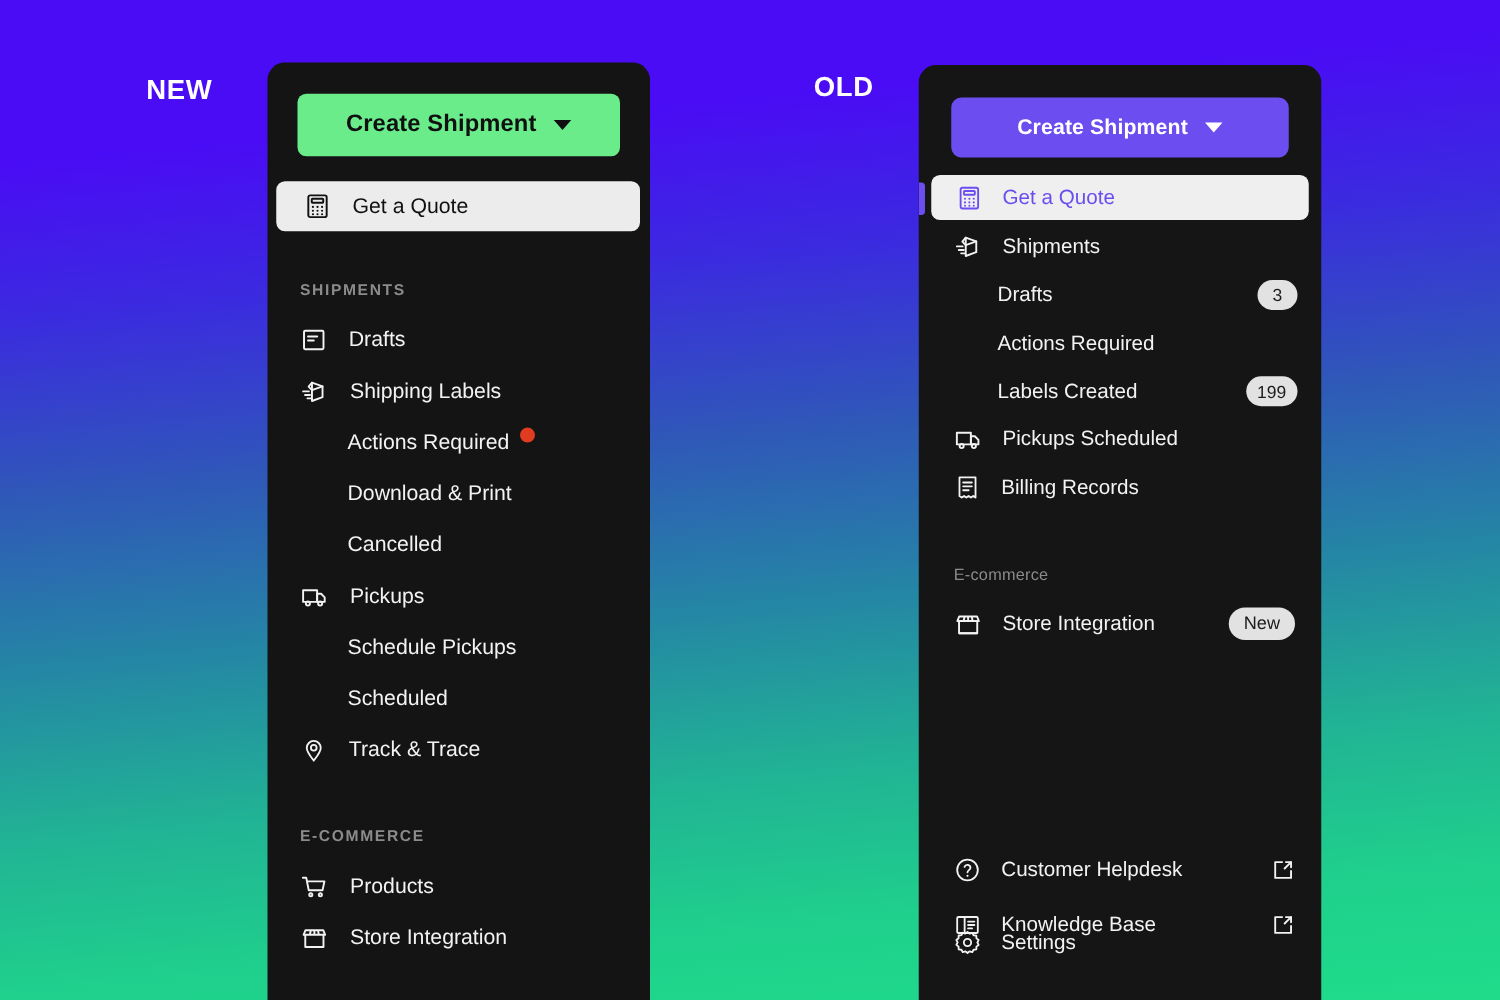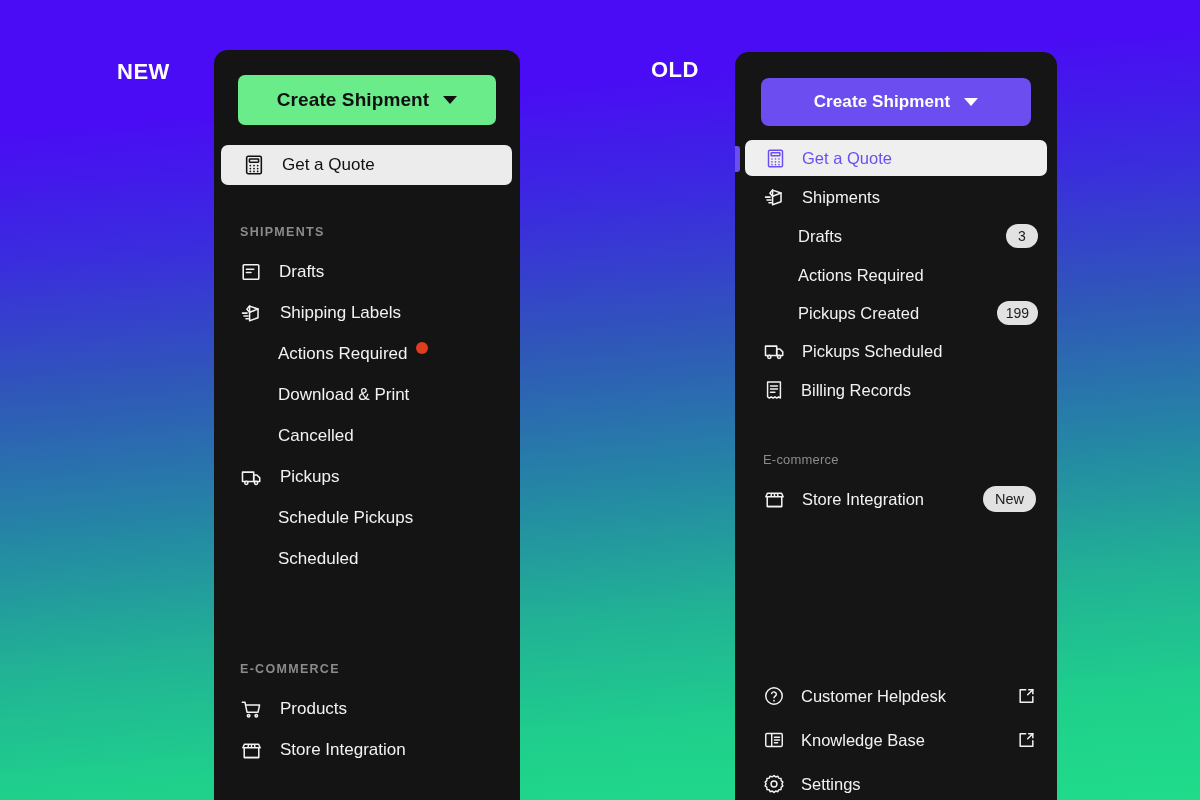--- a/index.html
+++ b/index.html
@@ -306,20 +306,29 @@
   </div>
 
   <div class="nav-row sub" style="top:454px">
     <span class="nav-label">Schedule Pickups</span>
   </div>
 
   <div class="nav-row sub" style="top:495px">
     <span class="nav-label">Scheduled</span>
   </div>
 
+  <div class="nav-row" style="top:536px">
+    <span class="nav-icon">
+      <svg width="22" height="22" viewBox="0 0 24 24" fill="none" stroke="#f2f2f2" stroke-width="1.6">
+        <path d="M12 21.2c3.6-4.6 6.1-7.6 6.1-11a6.1 6.1 0 0 0-12.2 0c0 3.4 2.5 6.4 6.1 11Z"></path>
+        <circle cx="12" cy="10" r="2.5"></circle>
+      </svg>
+    </span>
+    <span class="nav-label">Track &amp; Trace</span>
+  </div>
 
   <div id="sec-new-ecom" class="section-head">E-COMMERCE</div>
 
   <div class="nav-row" style="top:645px">
     <span class="nav-icon">
       <svg width="23" height="23" viewBox="0 0 24 24" fill="none" stroke="#f2f2f2" stroke-width="1.6" stroke-linecap="round" stroke-linejoin="round">
         <path d="M2.4 4.4 H5.2 L7.3 14.8 H18"></path>
         <path d="M6.6 7.4 H20.4 L18.8 14.8"></path>
         <circle cx="9" cy="18.6" r="1.3"></circle>
         <circle cx="17" cy="18.6" r="1.3"></circle>
@@ -389,21 +398,21 @@
   <div class="nav-row sub" style="top:170px">
     <span class="nav-label">Drafts</span>
     <span class="count-badge">3</span>
   </div>
 
   <div class="nav-row sub" style="top:209px">
     <span class="nav-label">Actions Required</span>
   </div>
 
   <div class="nav-row sub" style="top:247px">
-    <span class="nav-label">Pickups Created</span>
+    <span class="nav-label">Labels Created</span>
     <span class="count-badge">199</span>
   </div>
 
   <div class="nav-row" style="top:324px">
     <span class="nav-icon">
       <svg width="22" height="22" viewBox="0 0 24 24" fill="none" stroke="#f2f2f2" stroke-width="1.6" stroke-linejoin="round">
         <path d="M5 3.2 H19 V20.8 L17 19.4 L15 20.8 L13 19.4 L11 20.8 L9 19.4 L7 20.8 L5 19.4 Z"></path>
         <line x1="8.2" y1="7.6" x2="15.8" y2="7.6" stroke-linecap="round"></line>
         <line x1="8.2" y1="11" x2="15.8" y2="11" stroke-linecap="round"></line>
         <line x1="8.2" y1="14.4" x2="13" y2="14.4" stroke-linecap="round"></line>
@@ -472,21 +481,21 @@
     <span class="nav-label">Customer Helpdesk</span>
     <span class="ext-icon">
       <svg width="19" height="19" viewBox="0 0 24 24" fill="none" stroke="#f2f2f2" stroke-width="1.9" stroke-linecap="round" stroke-linejoin="round">
         <path d="M4 4 H11 M4 4 V20 H20 V13"></path>
         <path d="M13.5 10.5 L20 4"></path>
         <path d="M14.8 4 H20 V9.2"></path>
       </svg>
     </span>
   </div>
 
-  <div class="nav-row" style="top:718px">
+  <div class="nav-row" style="top:688px">
     <span class="nav-icon">
       <svg width="22" height="22" viewBox="0 0 24 24" fill="none" stroke="#f2f2f2" stroke-width="1.6" stroke-linejoin="round">
         <path d="M12 2.8 l1.9 1.5 2.3-.7 1.1 2.1 2.4.3.1 2.4 1.9 1.5-1.1 2.1 1.1 2.1-1.9 1.5-.1 2.4-2.4.3-1.1 2.1-2.3-.7L12 21.2l-1.9-1.5-2.3.7-1.1-2.1-2.4-.3-.1-2.4L2.3 14l1.1-2.1L2.3 9.8l1.9-1.5.1-2.4 2.4-.3 1.1-2.1 2.3.7Z"></path>
         <circle cx="12" cy="12" r="3.2"></circle>
       </svg>
     </span>
     <span class="nav-label">Settings</span>
   </div>
 
 </div>

